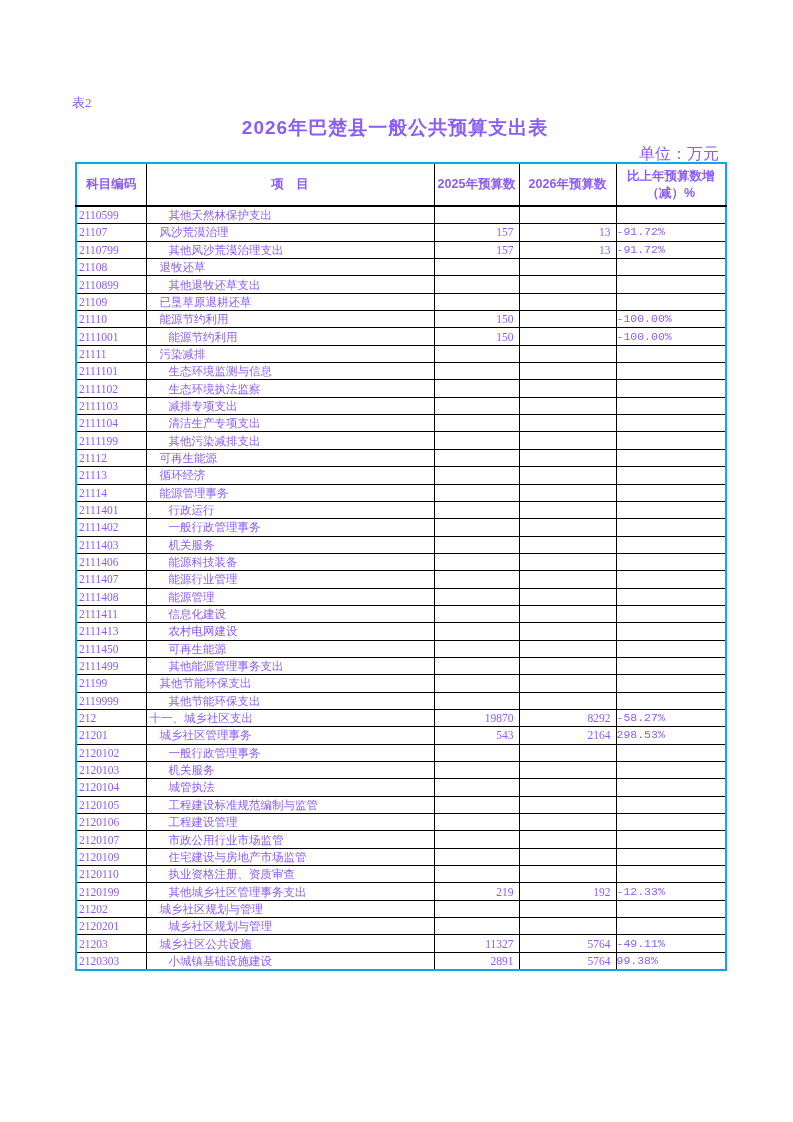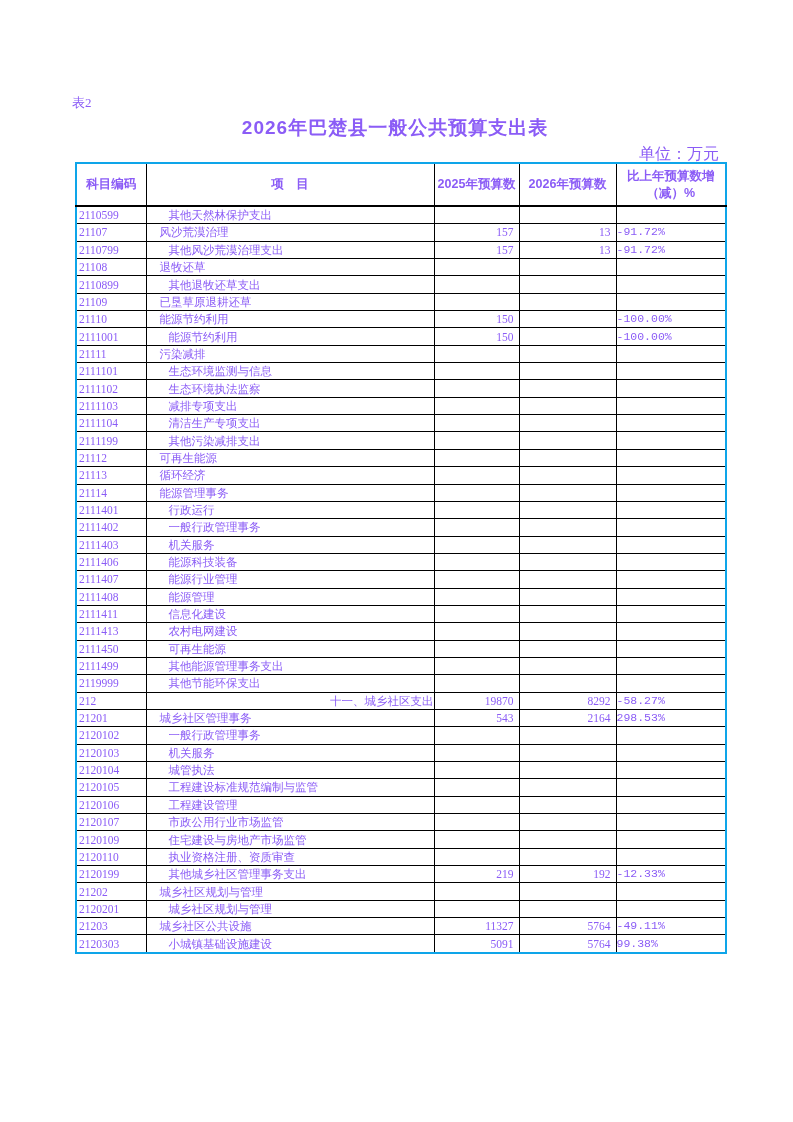--- a/index.html
+++ b/index.html
@@ -75,21 +75,21 @@
     height: 16.35px;
     font-size: 11.5px;
     line-height: 1.05;
     padding: 0;
     vertical-align: middle;
     white-space: nowrap;
     overflow: hidden;
   }
   .budget-table td.td-code { text-align: left; padding-left: 2px; }
   .budget-table td.td-item { text-align: left; }
-  .budget-table td.td-item.ind0 { padding-left: 3px; text-align: right; }
+  .budget-table td.td-item.ind0 { padding-left: 3px; }
   .budget-table td.td-item.ind1 { padding-left: 13px; }
   .budget-table td.td-item.ind2 { padding-left: 22px; margin-left: 40px; }
   .budget-table td.td-num { text-align: right; padding-right: 5px; }
   .budget-table td.td-pct { padding-right: 2px; font-family: Liberation Mono, monospace; }
 </style>
 </head>
 <body>
 
 <div class="page">
   <div class="table-label">表2</div>
@@ -298,20 +298,27 @@
           <td class="td-pct"></td>
         </tr>
         <tr>
           <td class="td-code">2111499</td>
           <td class="td-item ind2">其他能源管理事务支出</td>
           <td class="td-num"></td>
           <td class="td-num"></td>
           <td class="td-pct"></td>
         </tr>
         <tr>
+          <td class="td-code">21199</td>
+          <td class="td-item ind1">其他节能环保支出</td>
+          <td class="td-num"></td>
+          <td class="td-num"></td>
+          <td class="td-pct"></td>
+        </tr>
+        <tr>
           <td class="td-code">2119999</td>
           <td class="td-item ind2">其他节能环保支出</td>
           <td class="td-num"></td>
           <td class="td-num"></td>
           <td class="td-pct"></td>
         </tr>
         <tr>
           <td class="td-code">212</td>
           <td class="td-item ind0">十一、城乡社区支出</td>
           <td class="td-num">19870</td>
@@ -405,19 +412,19 @@
         <tr>
           <td class="td-code">21203</td>
           <td class="td-item ind1">城乡社区公共设施</td>
           <td class="td-num">11327</td>
           <td class="td-num">5764</td>
           <td class="td-pct">-49.11%</td>
         </tr>
         <tr>
           <td class="td-code">2120303</td>
           <td class="td-item ind2">小城镇基础设施建设</td>
-          <td class="td-num">5091</td>
+          <td class="td-num">2891</td>
           <td class="td-num">5764</td>
           <td class="td-pct">99.38%</td>
         </tr>
       </tbody>
   </table>
 </div>
 
 </body></html>

